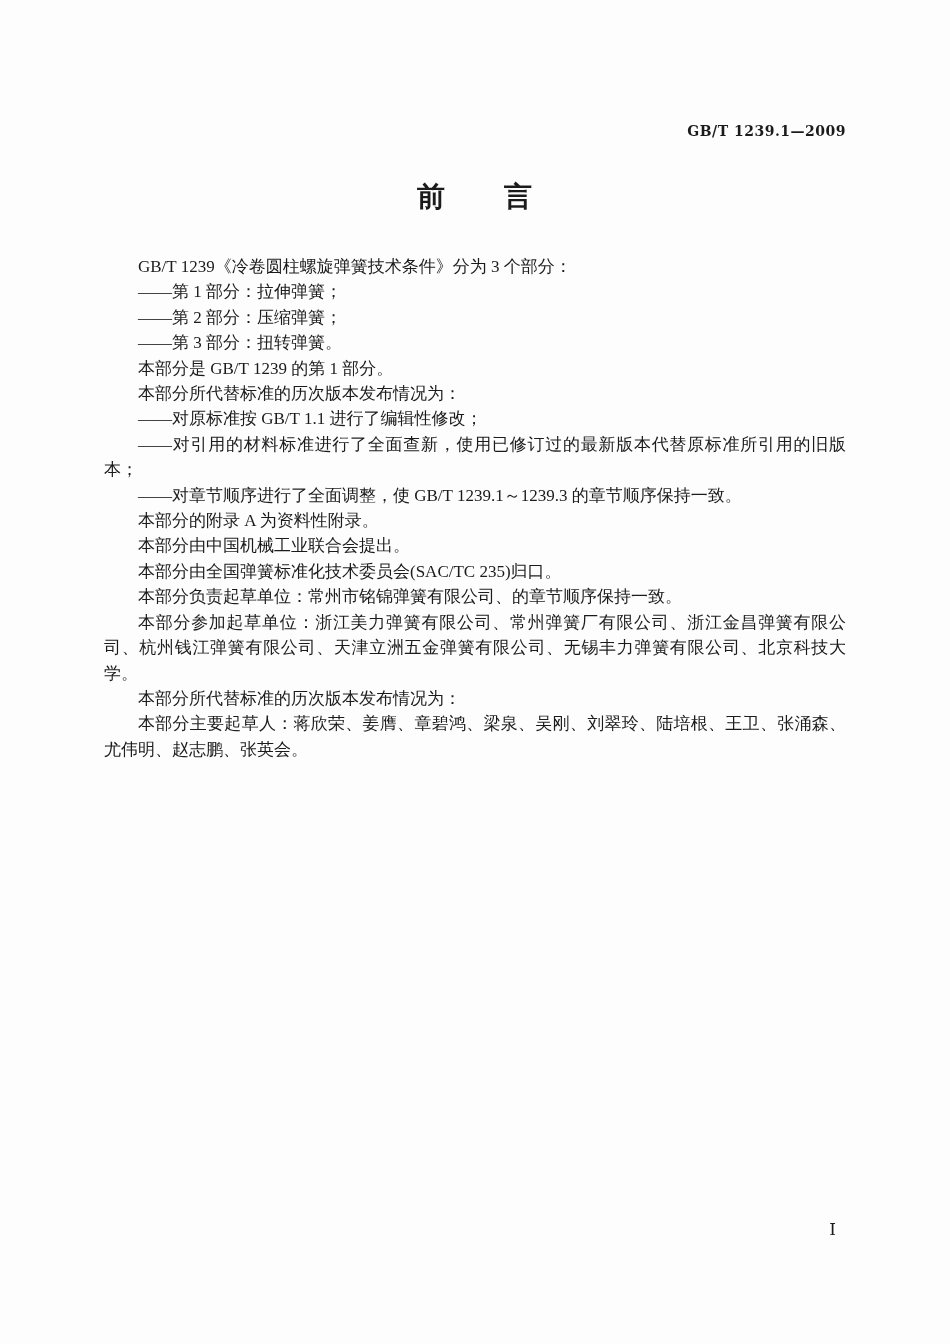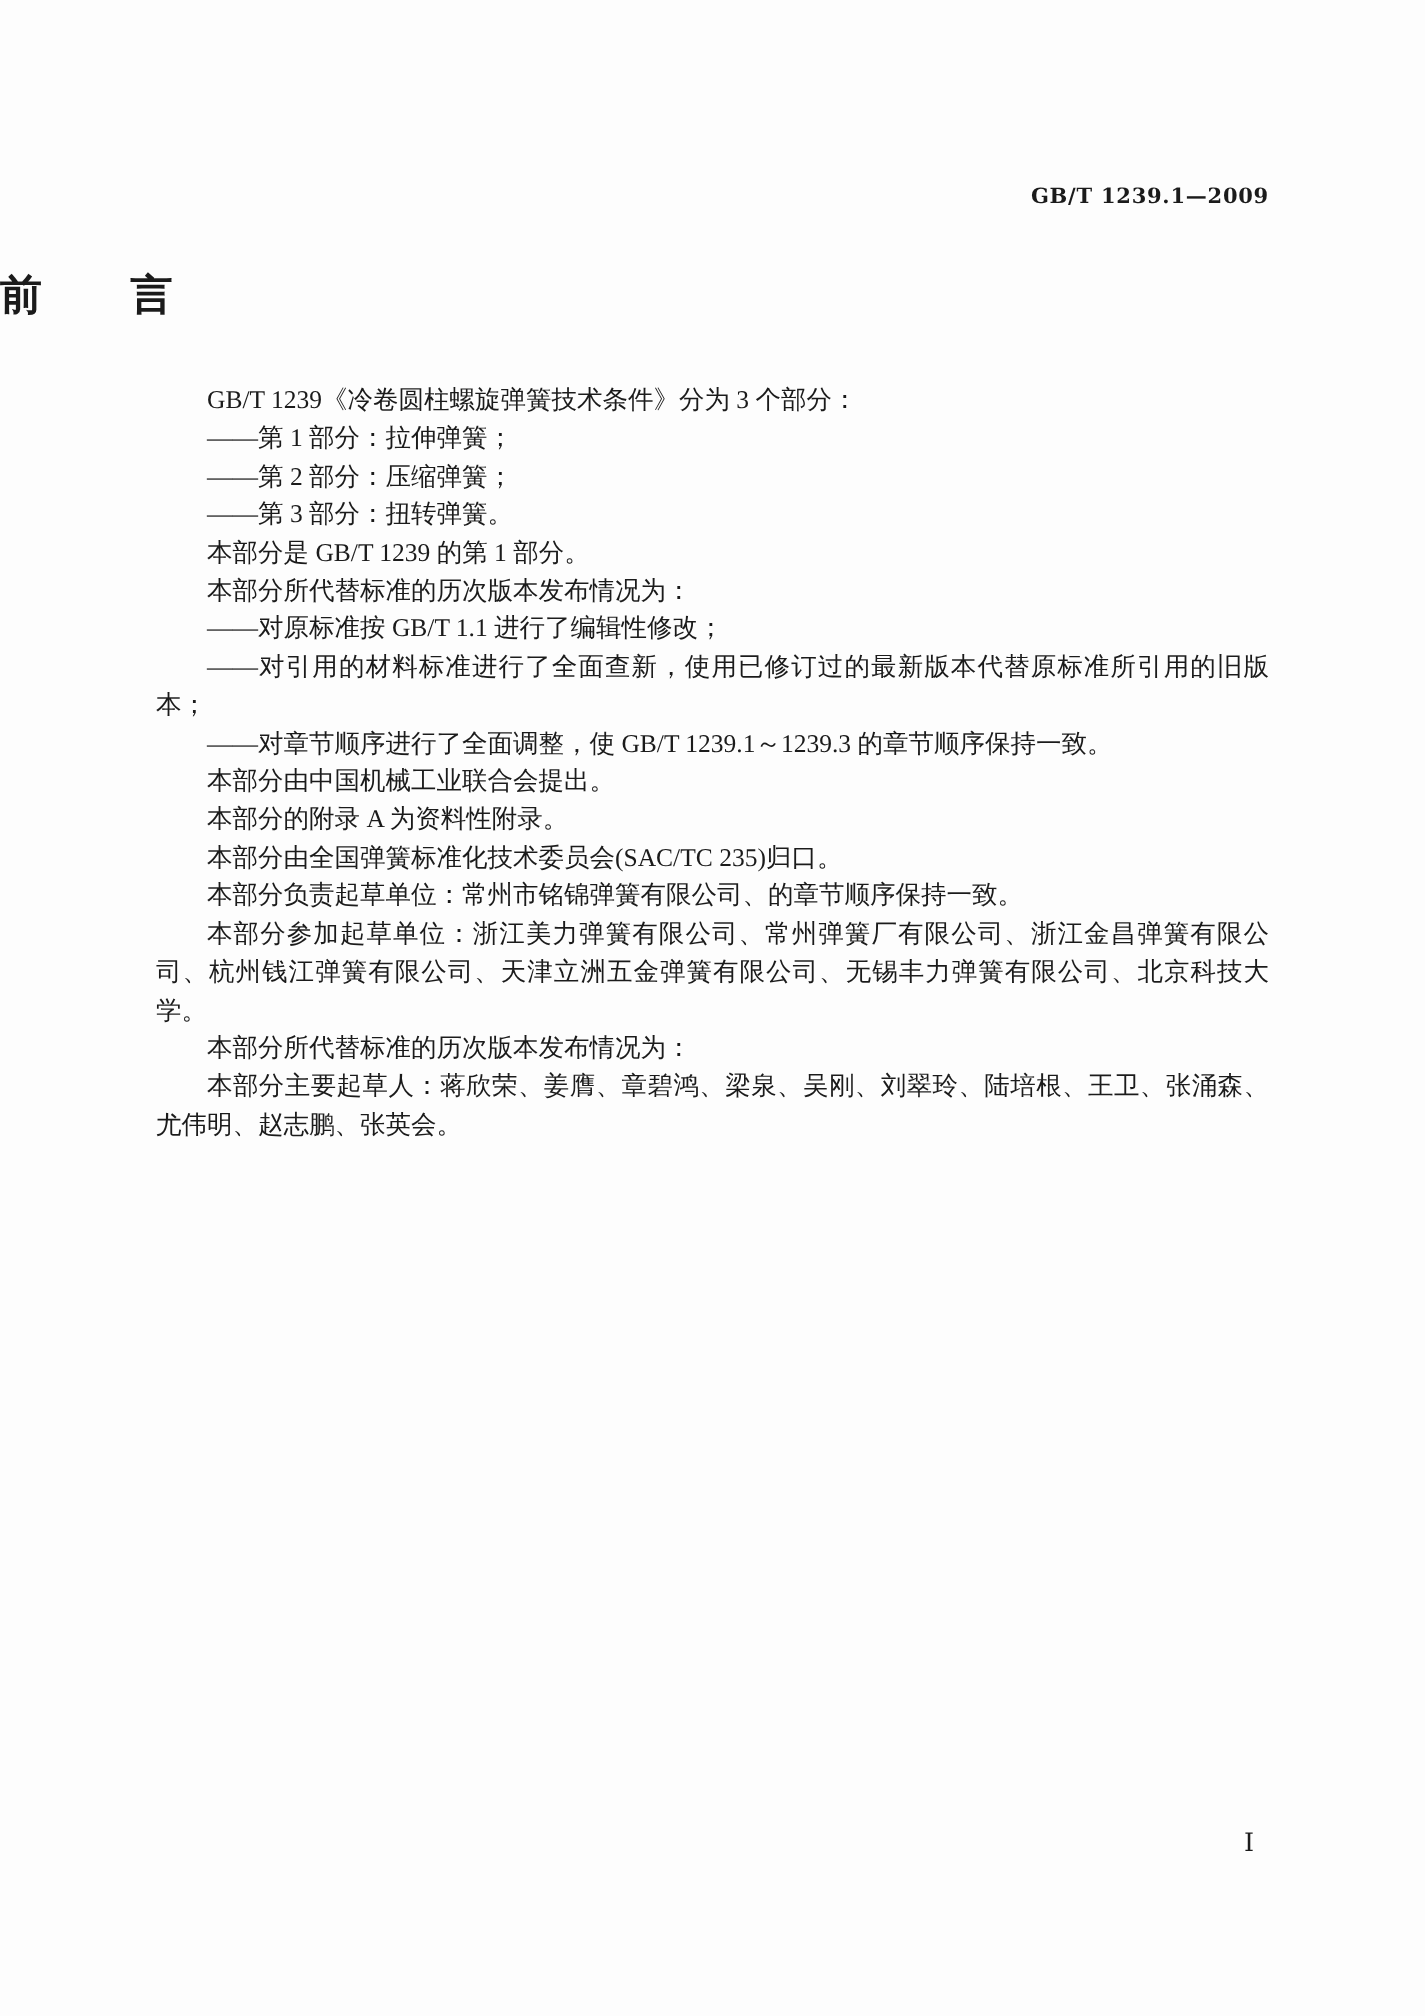--- a/index.html
+++ b/index.html
@@ -26,21 +26,21 @@
     letter-spacing: 0.5px;
     white-space: nowrap;
     margin-top: 24px;
   }
   .title {
     position: absolute;
     top: 178px;
     left: 0;
     width: 100%;
     margin: 0;
-    text-align: left;
+    text-align: center;
     font-family: "Liberation Sans", "DejaVu Sans", sans-serif;
     font-weight: bold;
     font-size: 28px;
     letter-spacing: 1px;
   }
   .body-block {
     position: absolute;
     top: 254px;
     left: 104px;
     width: 742px;
@@ -73,22 +73,22 @@
   <div class="body-block">
     <p>GB/T 1239《冷卷圆柱螺旋弹簧技术条件》分为 3 个部分：</p>
     <p>——第 1 部分：拉伸弹簧；</p>
     <p>——第 2 部分：压缩弹簧；</p>
     <p>——第 3 部分：扭转弹簧。</p>
     <p>本部分是 GB/T 1239 的第 1 部分。</p>
     <p>本部分所代替标准的历次版本发布情况为：</p>
     <p>——对原标准按 GB/T 1.1 进行了编辑性修改；</p>
     <p>——对引用的材料标准进行了全面查新，使用已修订过的最新版本代替原标准所引用的旧版本；</p>
     <p>——对章节顺序进行了全面调整，使 GB/T 1239.1～1239.3 的章节顺序保持一致。</p>
+    <p>本部分的附录 A 为资料性附录。</p>
     <p>本部分由中国机械工业联合会提出。</p>
-    <p>本部分的附录 A 为资料性附录。</p>
     <p>本部分由全国弹簧标准化技术委员会(SAC/TC 235)归口。</p>
     <p>本部分负责起草单位：常州市铭锦弹簧有限公司、的章节顺序保持一致。</p>
     <p>本部分参加起草单位：浙江美力弹簧有限公司、常州弹簧厂有限公司、浙江金昌弹簧有限公司、杭州钱江弹簧有限公司、天津立洲五金弹簧有限公司、无锡丰力弹簧有限公司、北京科技大学。</p>
     <p>本部分所代替标准的历次版本发布情况为：</p>
     <p>本部分主要起草人：蒋欣荣、姜膺、章碧鸿、梁泉、吴刚、刘翠玲、陆培根、王卫、张涌森、尤伟明、赵志鹏、张英会。</p>
   </div>
 
   <div class="page-number">I</div>
 
 </div>

